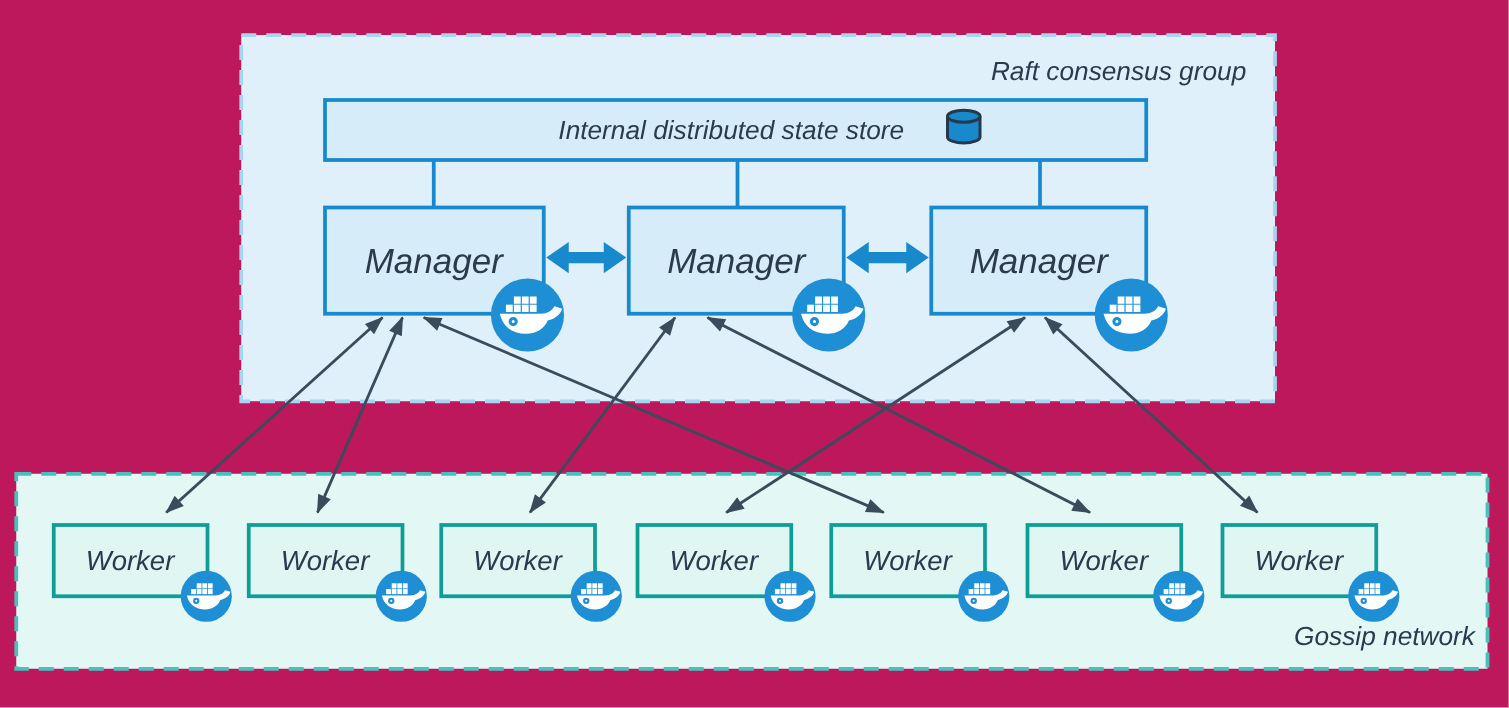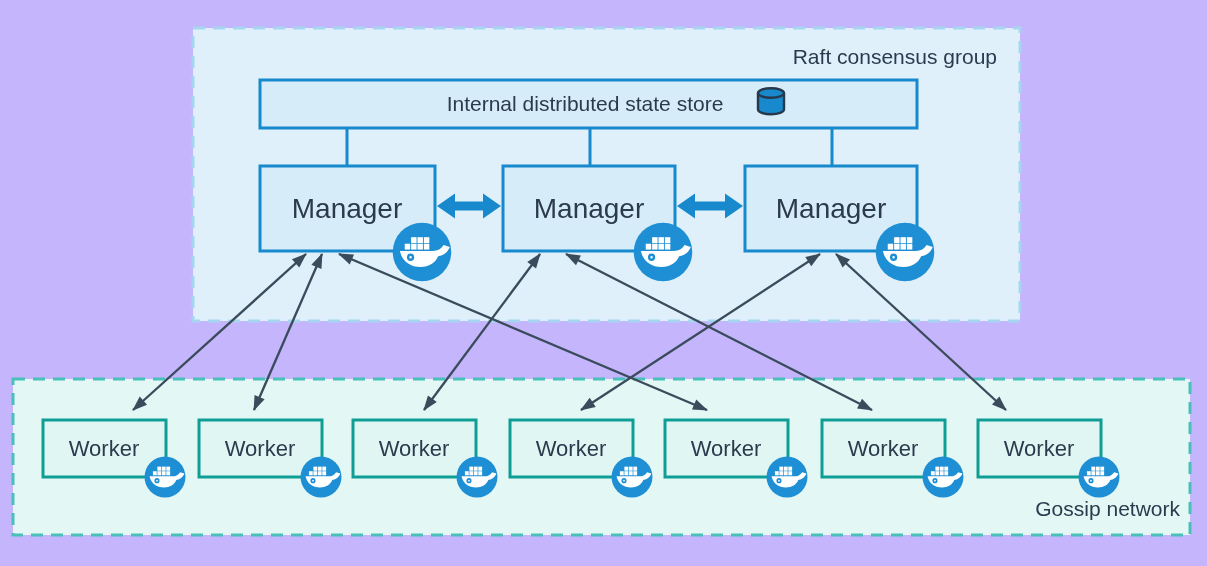--- a/index.html
+++ b/index.html
@@ -1,16 +1,16 @@
 <!DOCTYPE html>
 <html style="--raft_fill: #DFF0FA; --raft_border: #A6D5EF; --node_fill: #D6ECF9; --node_border: #1789CC; --worker_fill: #E0F6F3; --worker_border: #0E9E96; --gossip_fill: #E3F7F5; --gossip_border: #49C0BA; --edge_color: #3A4B5C; --docker_blue: #1E8FD4; --text_color: #2B3B4D; --icon_outline: #26394B;"><head>
 <meta charset="utf-8">
 <style>
   html,body { margin:0; padding:0; background:#ffffff; }
-  .stage { width:1207px; height:566px; position:relative; background:#c4b5fd; }
+  .stage { width:1207px; height:566px; position:relative; background:#be185d;font-style:italic; }
   svg { display:block; font-family:"Liberation Sans", sans-serif; }
 
   .raft-box    { fill:var(--raft_fill,#DFF0FA); stroke:var(--raft_border,#A6D5EF); stroke-width:3; stroke-dasharray:12 8; }
   .gossip-box  { fill:var(--gossip_fill,#E3F7F5); stroke:var(--gossip_border,#49C0BA); stroke-width:3; stroke-dasharray:12 8; }
   .blue-node   { fill:var(--node_fill,#D6ECF9); stroke:var(--node_border,#1789CC); stroke-width:3; }
   .worker-rect { fill:var(--worker_fill,#E0F6F3); stroke:var(--worker_border,#0E9E96); stroke-width:3; }
   .connector   { stroke:var(--node_border,#1789CC); stroke-width:3; }
   .thick-arrow { fill:var(--node_border,#1789CC); }
   .edge        { stroke:var(--edge_color,#3A4B5C); stroke-width:2.3; }
   .edge-head   { fill:var(--edge_color,#3A4B5C); }

